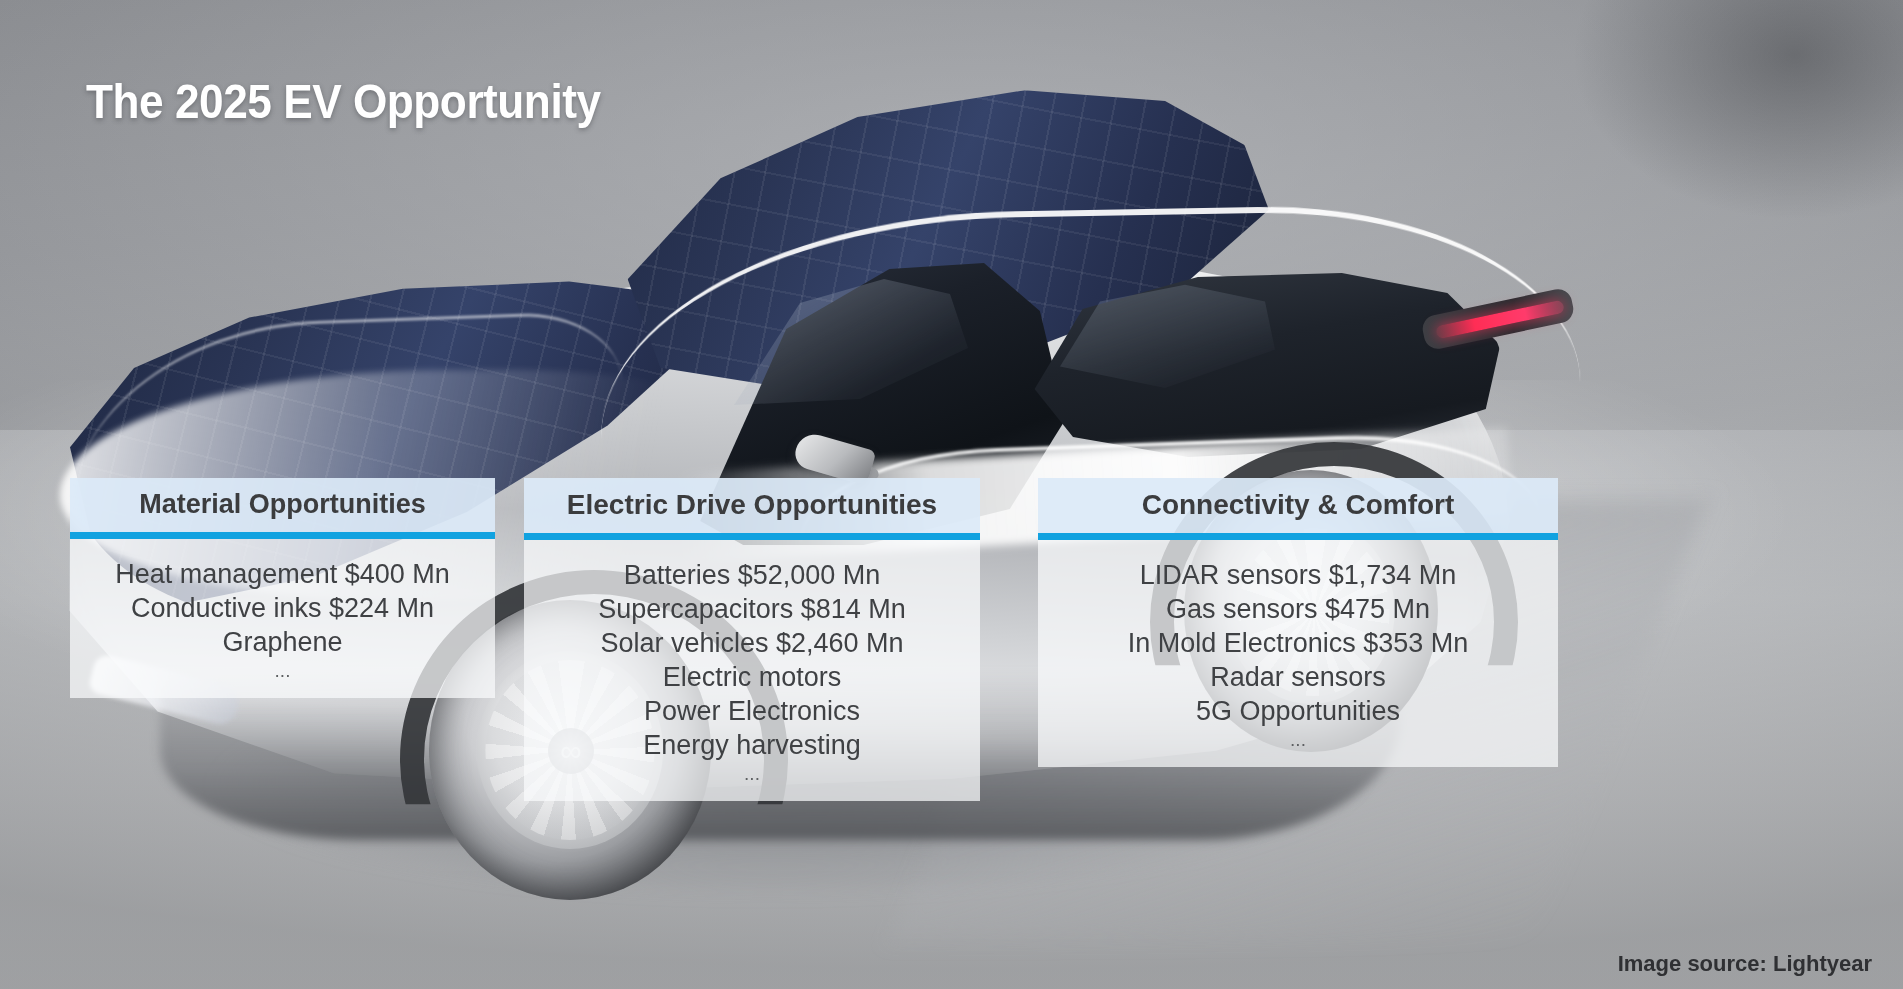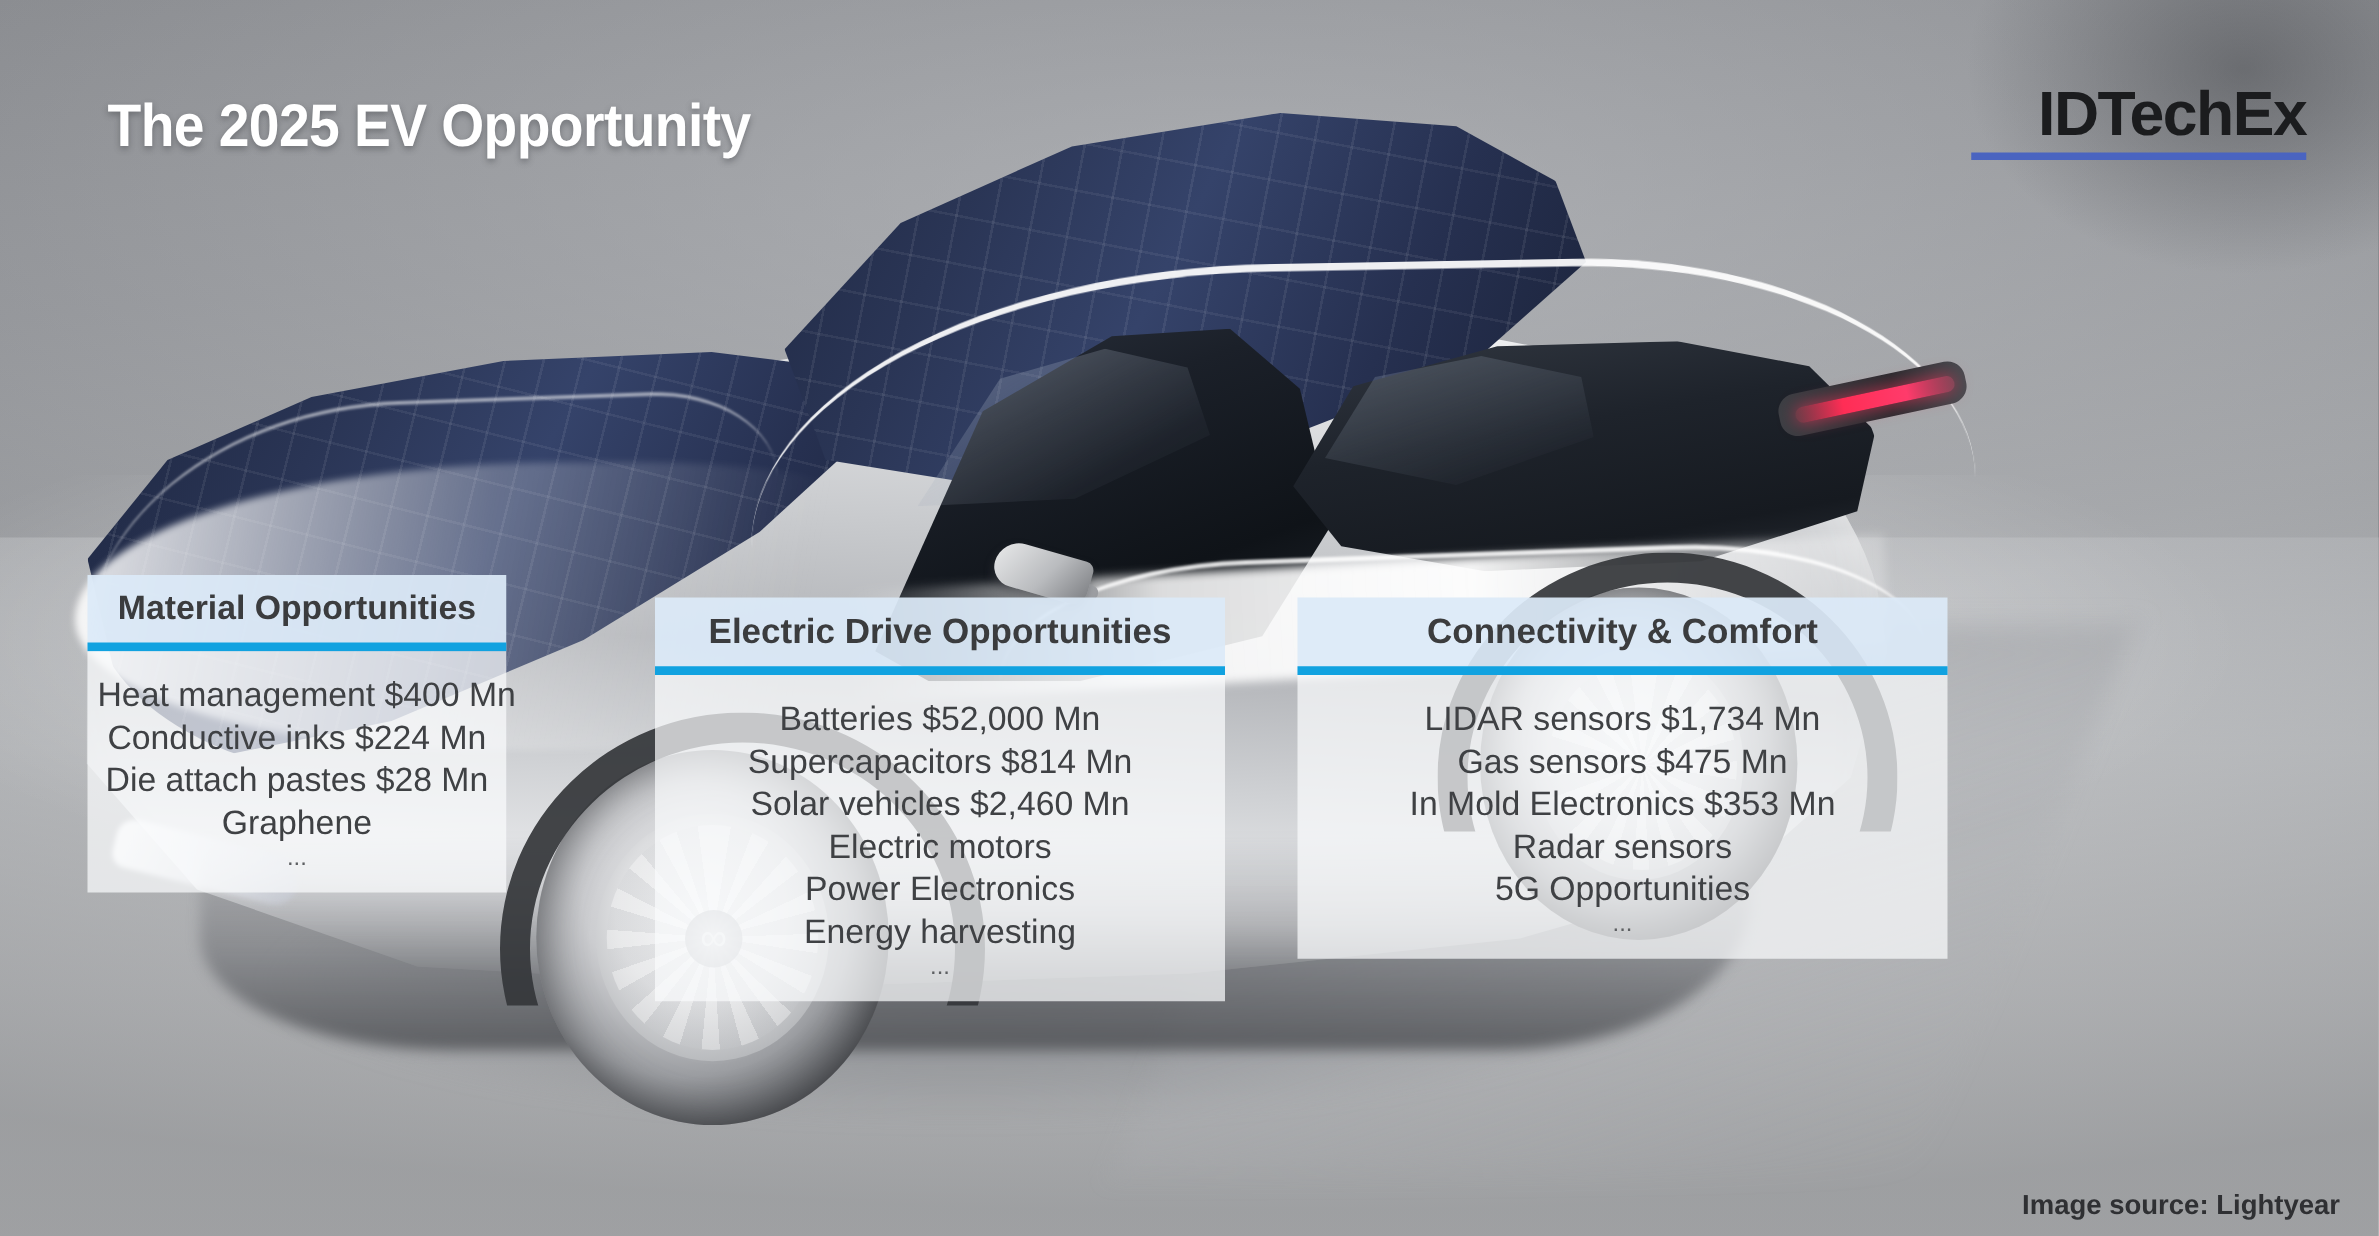--- a/index.html
+++ b/index.html
@@ -348,21 +348,21 @@
     line-height: 1.26;
     white-space: nowrap;
   }
   .panel-line.ellipsis {
     font-size: 19px;
     color: #5d5f62;
     line-height: 1.1;
     padding-top: 2px;
   }
 
-  #panel-materials   { left: 70px;   top: 460px; width: 335px; }
+  #panel-materials   { left: 70px;   top: 478px; width: 425px; }
   #panel-drive       { left: 524px;  top: 478px; width: 456px; }
   #panel-connect     { left: 1038px; top: 478px; width: 520px; }
 
   #panel-drive .panel-head-text { font-size: 28px; }
   #panel-connect .panel-head-text { font-size: 28px; }
 
   .caption {
     position: absolute;
     right: 31px;
     bottom: 12px;
@@ -407,33 +407,28 @@
     <div class="hubcap hub-front"></div>
     <div class="hub-logo hub-logo-front">∞</div>
     <div class="wheel-arch arch-front"></div>
     <div class="tail-housing"></div>
     <div class="taillight"></div>
     <div class="headlight"></div>
   </div>
 
   <div class="title">The 2025 EV Opportunity</div>
 
-  <div class="logo">
-    <div class="logo-text">IDTechEx</div>
-    <div class="logo-bar"></div>
-  </div>
 
   <div class="panel" id="panel-materials">
     <div class="panel-head">
       <div class="panel-head-text">Material Opportunities</div>
     </div>
     <div class="panel-body">
       <div class="panel-line">Heat management $400 Mn</div>
       <div class="panel-line">Conductive inks $224 Mn</div>
-      <div class="panel-line">Die attach pastes $28 Mn</div>
       <div class="panel-line">Graphene</div>
       <div class="panel-line ellipsis">...</div>
     </div>
   </div>
 
   <div class="panel" id="panel-drive">
     <div class="panel-head">
       <div class="panel-head-text">Electric Drive Opportunities</div>
     </div>
     <div class="panel-body">

